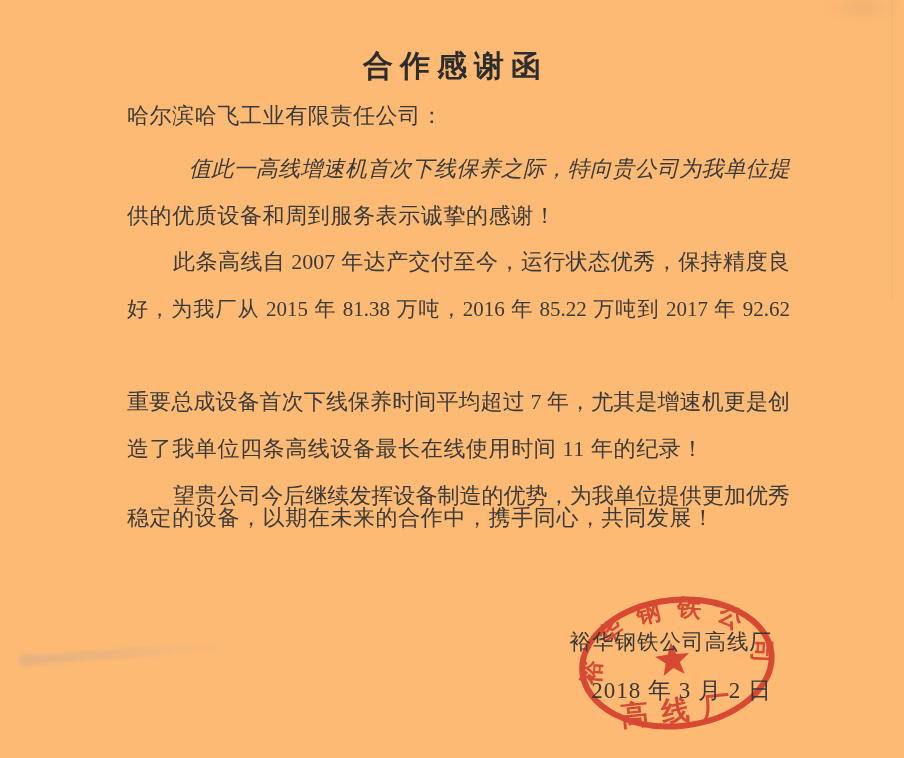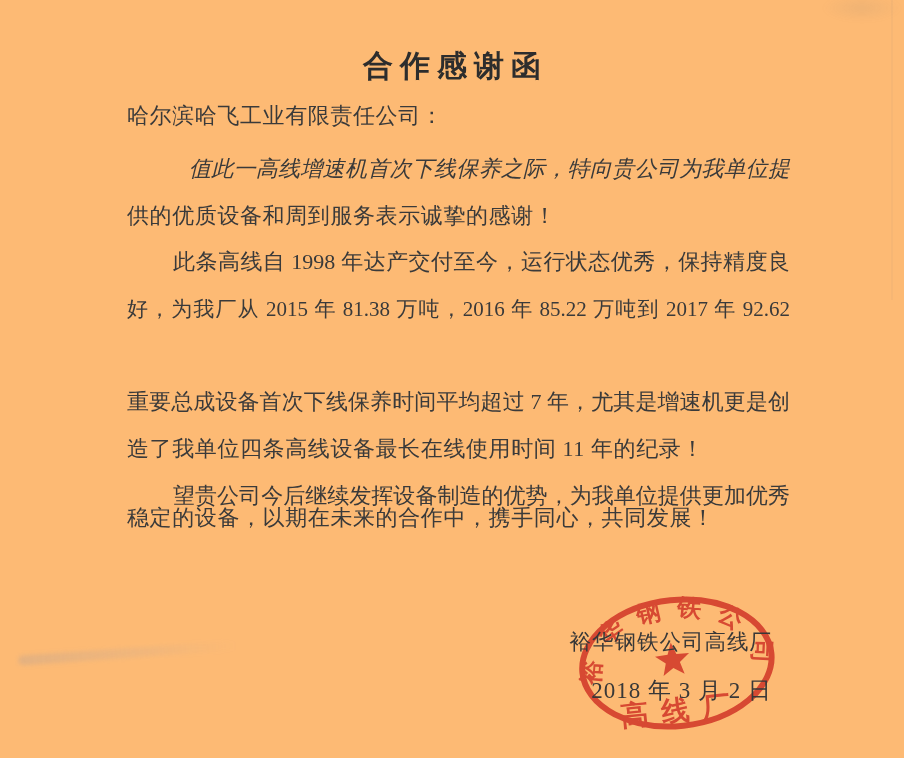--- a/index.html
+++ b/index.html
@@ -76,21 +76,21 @@
   <div class="edge-line"></div>
   <div class="smudge-bl"></div>
   <div class="smudge-tr"></div>
 
   <div class="title">合作感谢函</div>
 
   <div class="line" style="top:102px">哈尔滨哈飞工业有限责任公司：</div>
 
   <div class="line just indent-big" style="top:155px">值此一高线增速机首次下线保养之际，特向贵公司为我单位提</div>
   <div class="line" style="top:202px">供的优质设备和周到服务表示诚挚的感谢！</div>
-  <div class="line just indent" style="top:248px">此条高线自 1998 年达产交付至今，运行状态优秀，保持精度良</div>
+  <div class="line just indent" style="top:248px">此条高线自 2007 年达产交付至今，运行状态优秀，保持精度良</div>
   <div class="line just tight" style="top:295px">好，为我厂从 2015 年 81.38 万吨，2016 年 85.22 万吨到 2017 年 92.62</div>
   <div class="line just" style="top:388px">重要总成设备首次下线保养时间平均超过 7 年，尤其是增速机更是创</div>
   <div class="line" style="top:435px">造了我单位四条高线设备最长在线使用时间 11 年的纪录！</div>
   <div class="line just indent" style="top:482px">望贵公司今后继续发挥设备制造的优势，为我单位提供更加优秀</div>
   <div class="line" style="top:504px">稳定的设备，以期在未来的合作中，携手同心，共同发展！</div>
 
   <svg class="stamp" viewBox="0 0 228 156">
     <ellipse cx="114" cy="77" rx="95" ry="63" fill="none" stroke-width="6" stroke="#d23a2a"></ellipse>
     <defs>
       <path id="arcPath" d="M 45 97 A 77 46 0 1 1 183 97" fill="none"></path>

